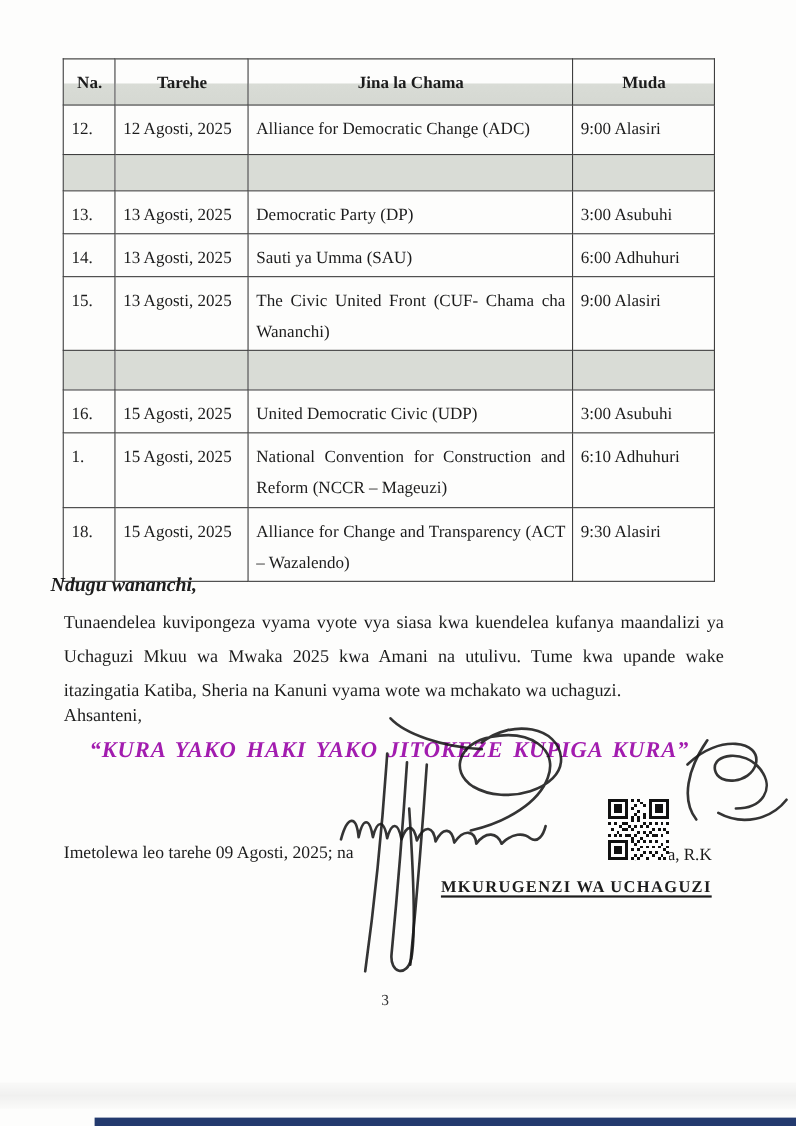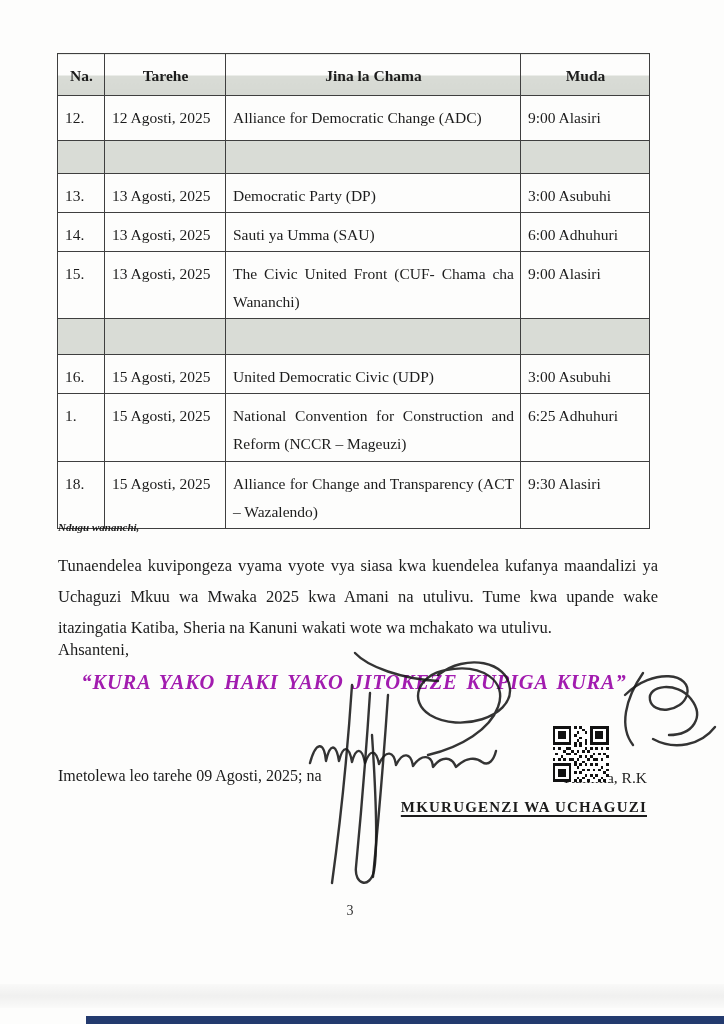--- a/index.html
+++ b/index.html
@@ -34,21 +34,21 @@
   .c-tarehe{width:121px;}
   .c-chama{width:295px;}
   .c-muda{width:129px;}
   td.chama-just{text-align:justify;}
   tr.h42{height:42px;} tr.h45{height:45px;} tr.h33{height:33px;}
   tr.h34{height:34px;} tr.h36{height:36px;} tr.h67{height:67px;}
   tr.h68{height:68px;} tr.h60{height:60px;}
 
   
   .abs{position:absolute;}
-  .salutation{left:58px;top:521px;font-size:11px;font-weight:bold;font-style:italic;}
+  .salutation{left:46px;top:521px;font-size:18px;font-weight:bold;font-style:italic;}
   .paragraph{left:58px;top:550px;width:600px;font-size:16.5px;line-height:31px;}
   .paragraph .just{text-align:justify;text-align-last:justify;}
   .thanks{left:58px;top:640px;font-size:16.5px;}
   .slogan{
     left:44px;top:671px;width:620px;text-align:center;
     font-size:20.5px;font-weight:bold;font-style:italic;
     letter-spacing:0.8px;word-spacing:3px;white-space:nowrap;color:#a21caf;
   }
   .issued{left:58px;top:767px;font-size:16px;}
   .sign-block{left:57px;top:769px;width:590px;text-align:right;}
@@ -123,37 +123,37 @@
     <tr class="h33">
       <td>16.</td>
       <td>15 Agosti, 2025</td>
       <td>United Democratic Civic (UDP)</td>
       <td>3:00 Asubuhi</td>
     </tr>
     <tr class="h68">
       <td>1.</td>
       <td>15 Agosti, 2025</td>
       <td class="chama-just">National Convention for Construction and Reform (NCCR – Mageuzi)</td>
-      <td>6:25 Adhuhuri</td>
+      <td>6:10 Adhuhuri</td>
     </tr>
     <tr class="h60">
       <td>18.</td>
       <td>15 Agosti, 2025</td>
       <td class="chama-just">Alliance for Change and Transparency (ACT – Wazalendo)</td>
       <td>9:30 Alasiri</td>
     </tr>
   </tbody>
     </table>
 
   <div class="abs salutation">Ndugu wananchi,</div>
 
   <div class="abs paragraph">
     <div class="just">Tunaendelea kuvipongeza vyama vyote vya siasa kwa kuendelea kufanya maandalizi ya</div>
     <div class="just">Uchaguzi Mkuu wa Mwaka 2025 kwa Amani na utulivu. Tume kwa upande wake</div>
-    <div>itazingatia Katiba, Sheria na Kanuni wakati wote wa mchakato wa utulivu.</div>
+    <div>itazingatia Katiba, Sheria na Kanuni vyama wote wa mchakato wa uchaguzi.</div>
   </div>
 
   <div class="abs thanks">Ahsanteni,</div>
 
   <div class="abs slogan">“KURA YAKO HAKI YAKO JITOKEZE KUPIGA KURA”</div>
 
   <div class="abs issued">Imetolewa leo tarehe 09 Agosti, 2025; na</div>
 
   <div class="abs sign-block">
     <div class="sign-name">Kailima, R.K</div>

